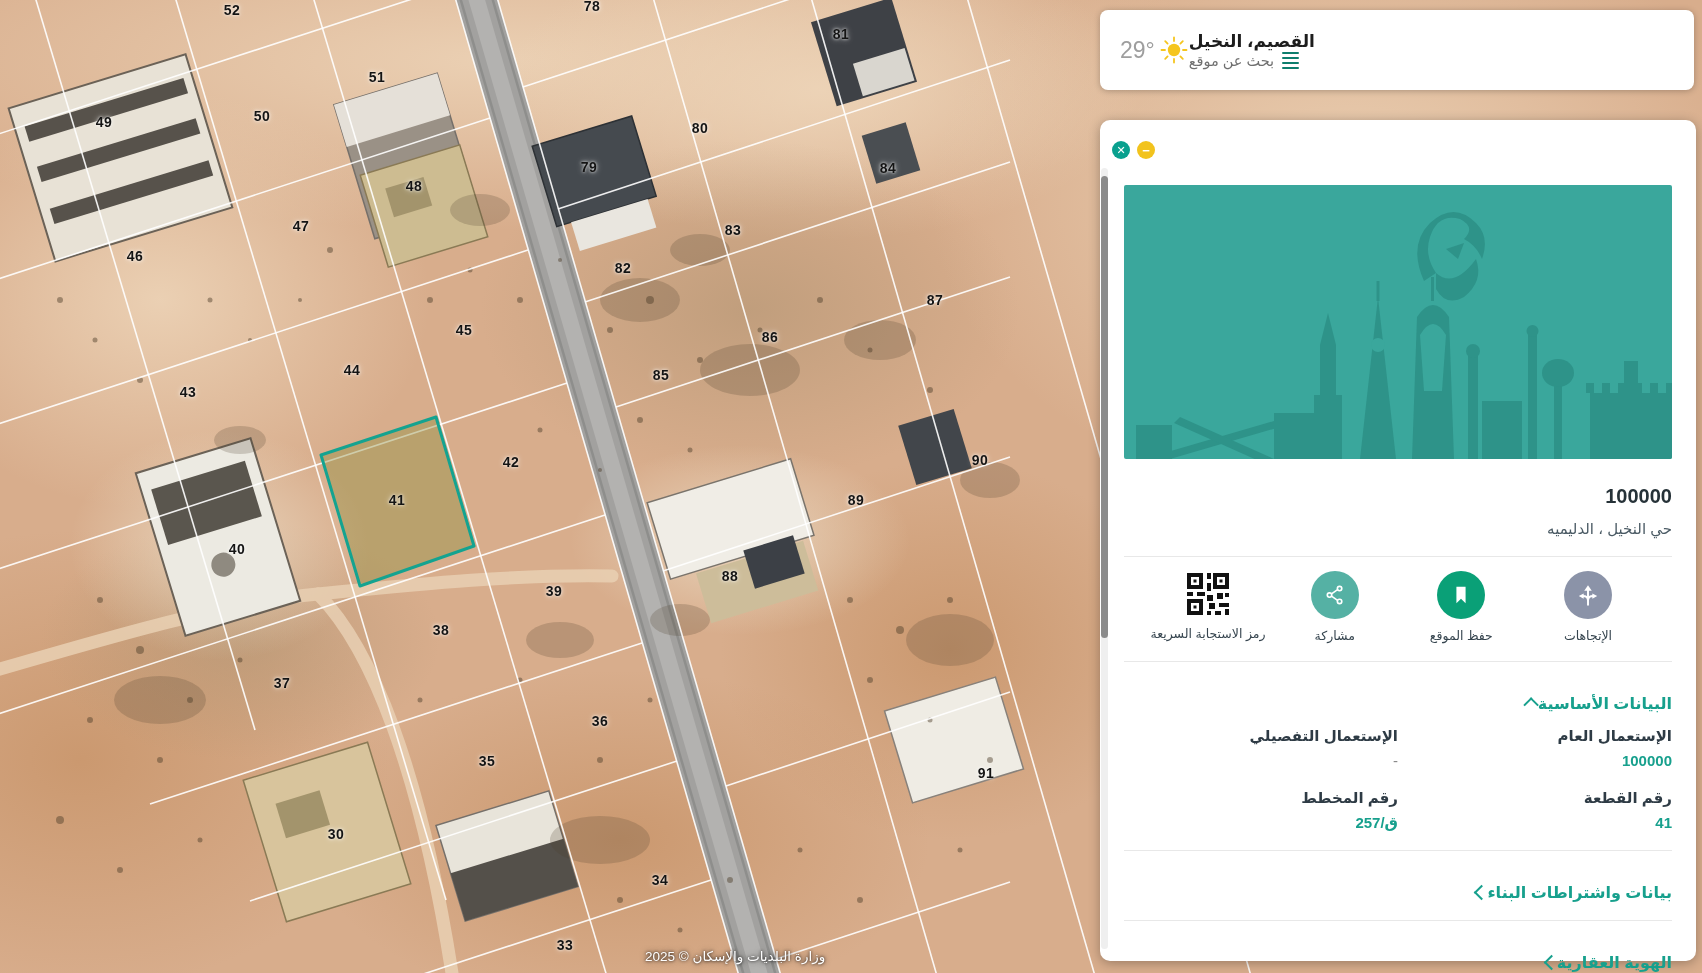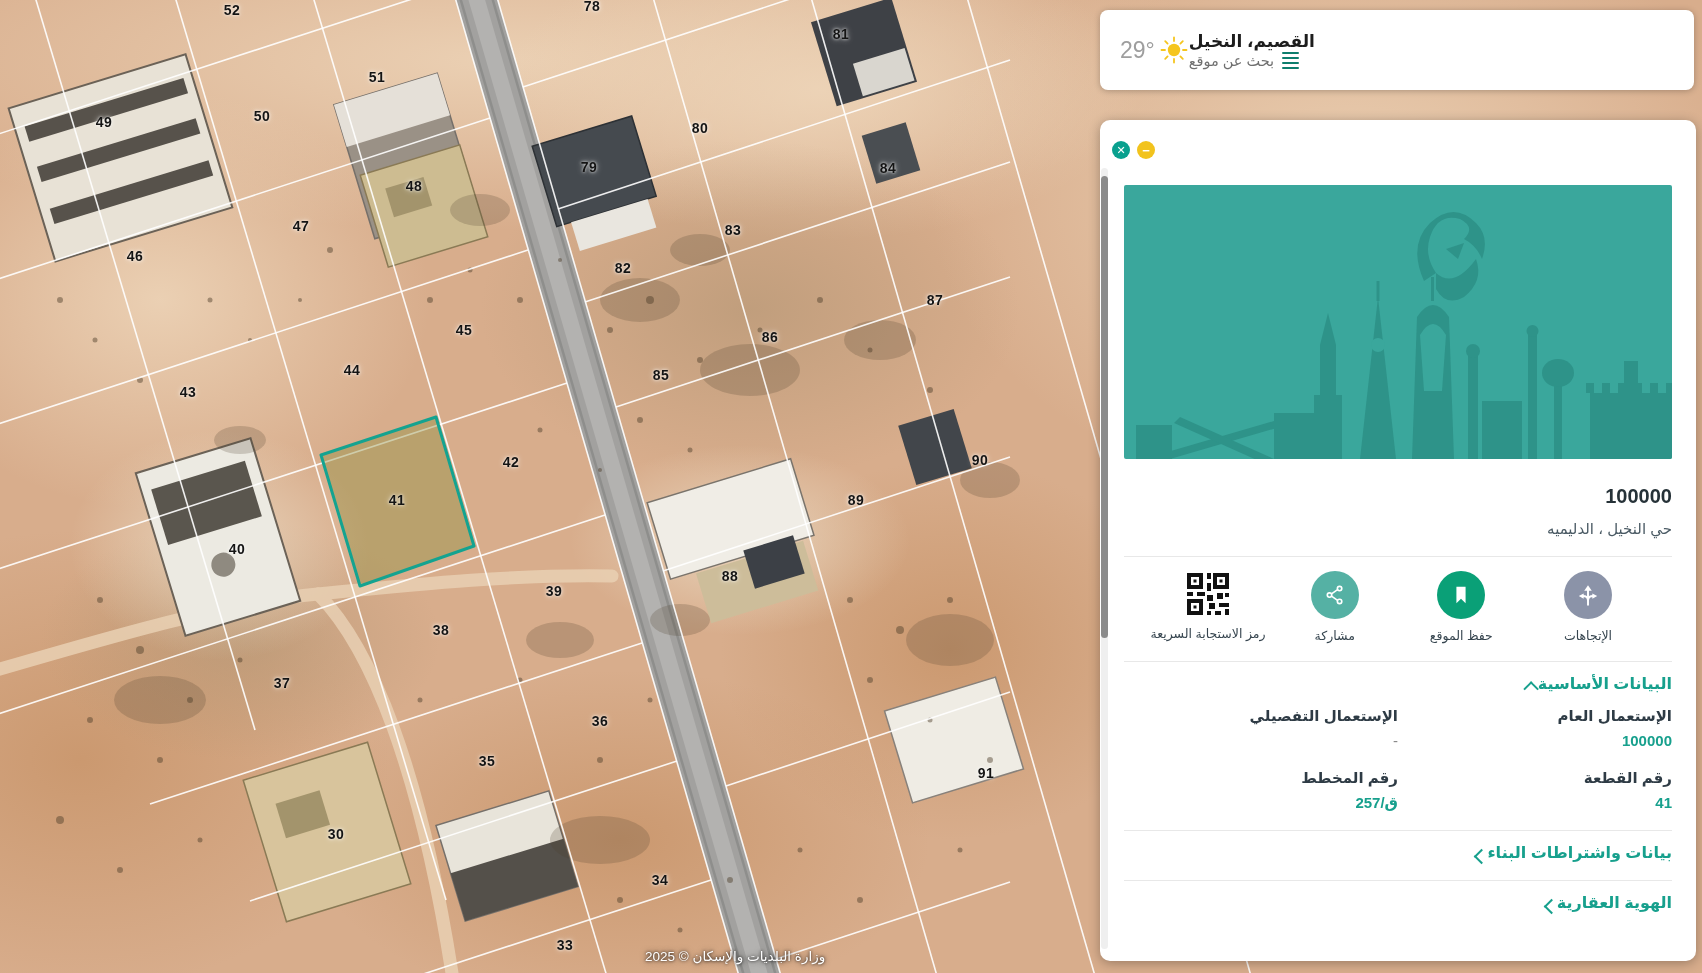--- a/index.html
+++ b/index.html
@@ -45,21 +45,21 @@
   .p-sub{margin-top:12px;text-align:right;font-size:15px;color:#4a5a64;direction:rtl;}
   .divider{margin-top:18px;border:none;border-top:1px solid #e8e8e8;height:0;}
   .actions{margin-top:14px;display:flex;direction:rtl;justify-content:space-between;padding:0 36px;}
   .action{display:flex;flex-direction:column;align-items:center;gap:9px;cursor:pointer;width:96px;}
   .action .circ{width:48px;height:48px;border-radius:50%;display:flex;align-items:center;justify-content:center;}
   .circ.dir{background:#8b93a8;}
   .circ.save{background:#0aa077;}
   .circ.share{background:#55b1a4;}
   .action .qr{width:46px;height:46px;}
   .action-label{font-size:12.5px;color:#36454f;text-align:center;white-space:nowrap;}
-  .section-row{margin-top:12px;display:flex;direction:rtl;align-items:flex-end;cursor:pointer;}
+  .section-row{margin-top:32px;display:flex;direction:rtl;align-items:center;cursor:pointer;}
   .section-title{font-size:16px;font-weight:bold;color:#17a08d;}
   .chev{width:9px;height:9px;border-style:solid;border-color:#17a08d;border-width:0;display:inline-block;}
   .chev.up{border-top-width:2px;border-left-width:2px;transform:rotate(45deg) translateY(2px);}
   .chev.left{border-bottom-width:2px;border-left-width:2px;transform:rotate(45deg);}
   .fields{margin-top:14px;display:grid;grid-template-columns:1fr 1fr;row-gap:20px;direction:rtl;}
   .field{text-align:right;}
   .field-label{font-size:15px;font-weight:bold;color:#2e3b45;}
   .field-value{margin-top:7px;font-size:15px;font-weight:bold;color:#17a08d;direction:ltr;text-align:right;}
   .field-value.dash{color:#8a8a8a;font-weight:normal;}
 </style>

